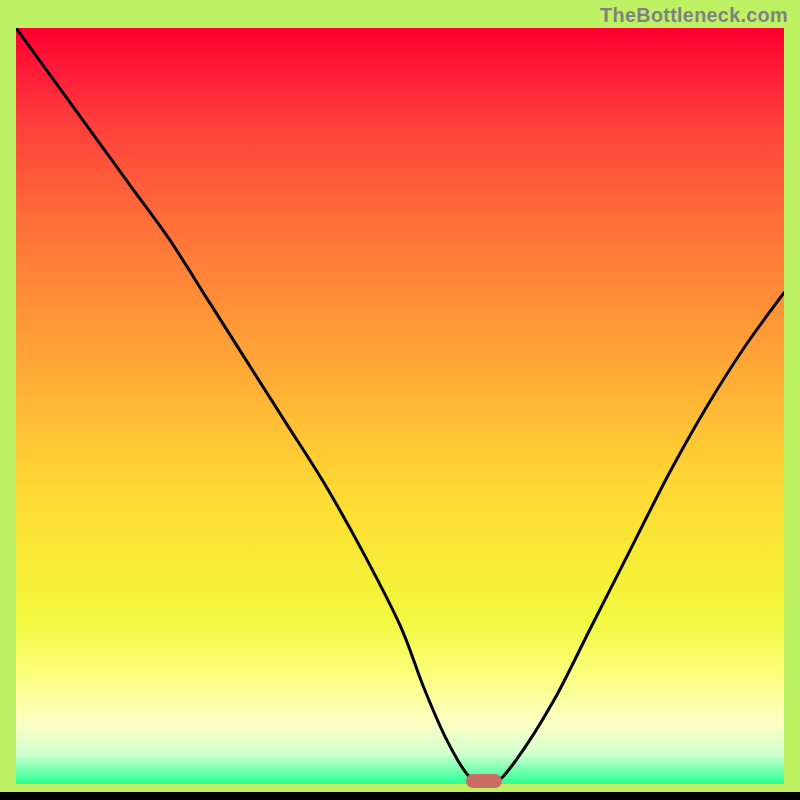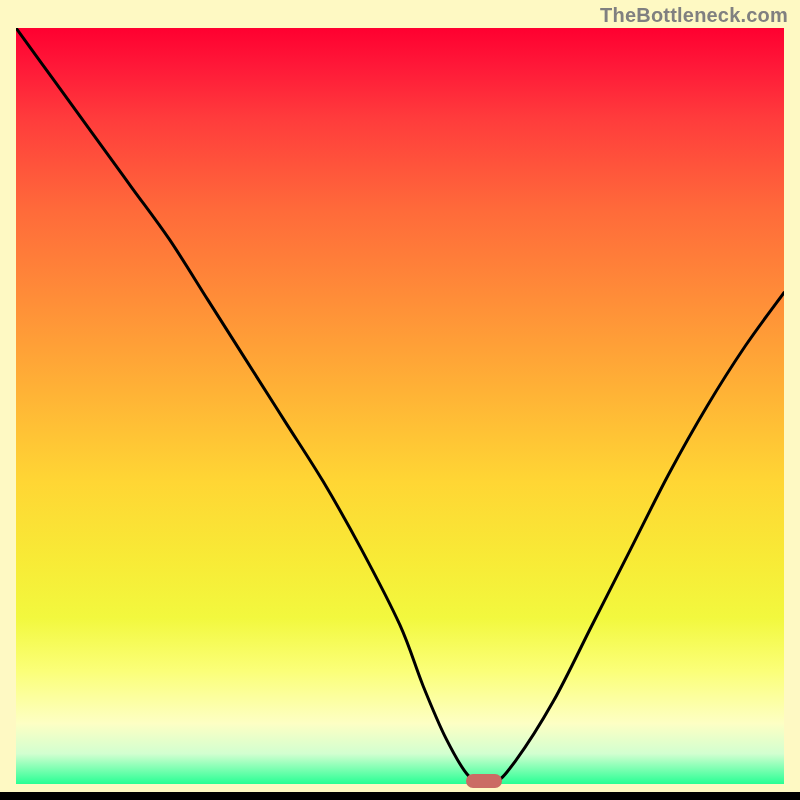--- a/index.html
+++ b/index.html
@@ -8,21 +8,21 @@
     width: 800px;
     height: 800px;
     background: #000;
     overflow: hidden;
     font-family: Arial, Helvetica, sans-serif;
   }
   .wrap {
     position: relative;
     width: 800px;
     height: 792px;
-    background: #fef9c3;
+    background: #bef264;
   }
   .watermark {
     position: absolute;
     top: 4px;
     right: 12px;
     color: #808080;
     font-size: 20px;
     font-weight: bold;
     letter-spacing: 0.2px;
     z-index: 20;

